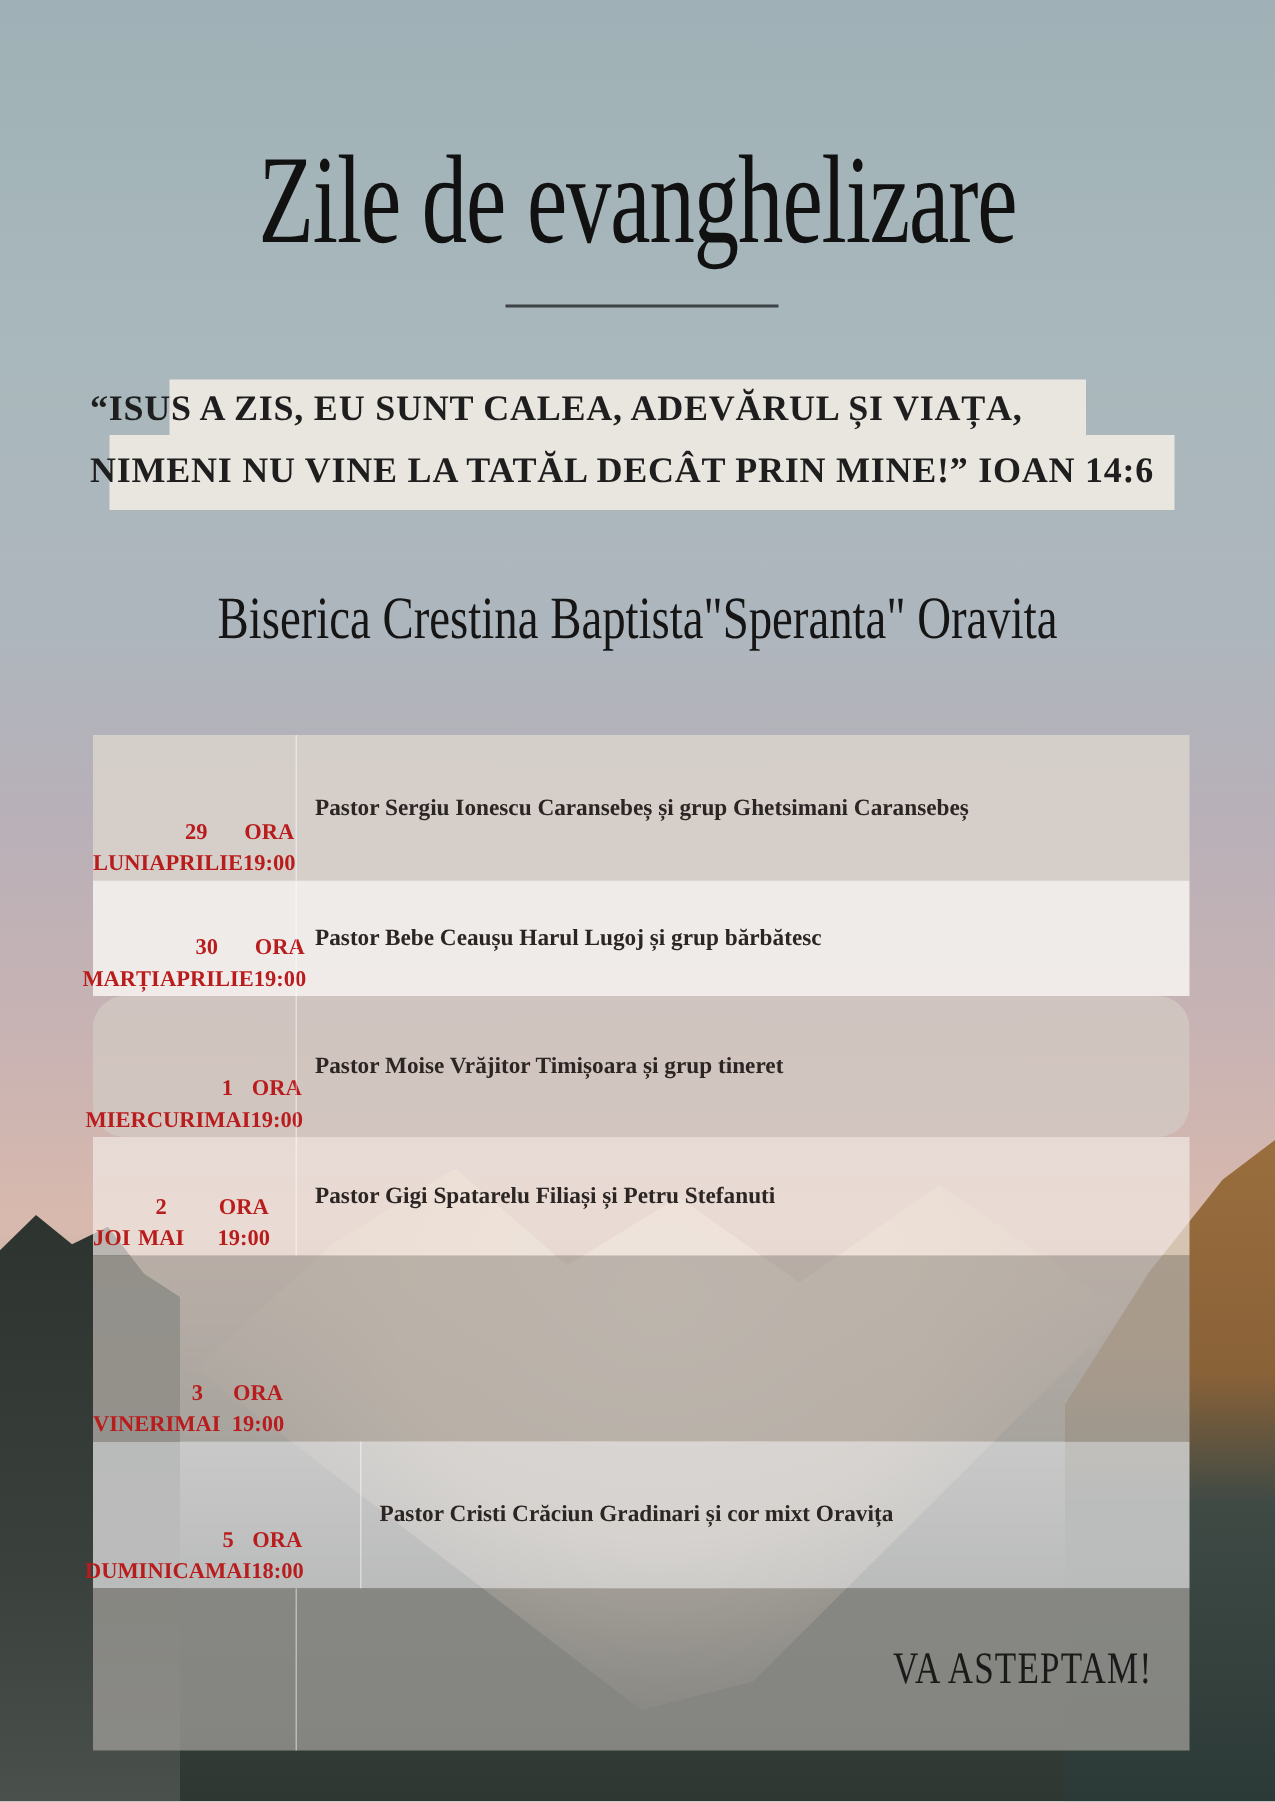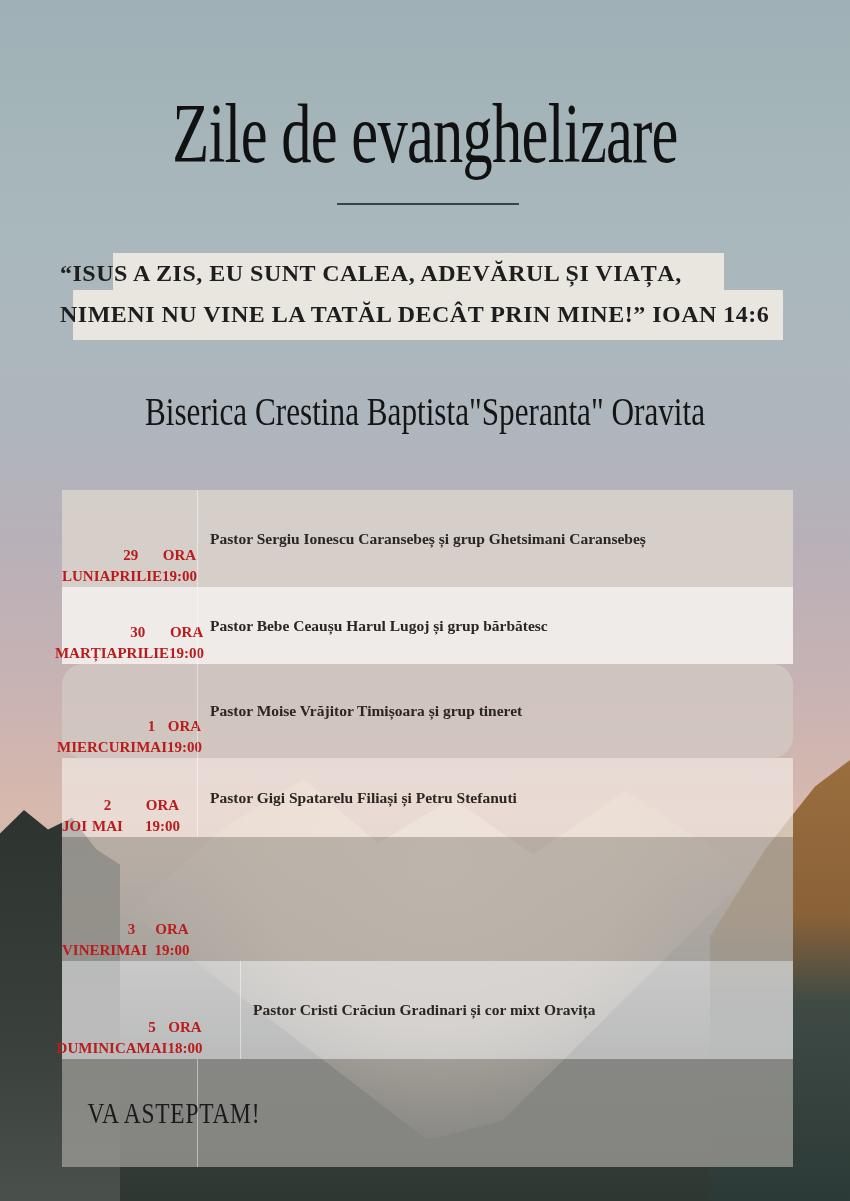--- a/index.html
+++ b/index.html
@@ -34,21 +34,21 @@
     font-weight:bold; font-size:15px; line-height:21px; color:#b91c1c; text-align:center; }
   .row .c2 { flex:1; border-left:1px solid rgba(255,255,255,0.45); display:flex; align-items:center;
     padding-left:12px; font-weight:bold; font-size:15.5px; color:#2b2523; }
   .r0 { height:97px; background:rgba(216,209,203,0.9); }
   .r1 { height:77px; background:rgba(243,240,238,0.92); }
   .r2 { height:94px; background:rgba(210,200,194,0.82);border-radius:21px; }
   .r3 { height:79px; background:rgba(240,232,226,0.72); }
   .r4 { height:124px; background:rgba(176,170,164,0.78); }
   .r5 { height:98px; background:rgba(215,215,215,0.82);gap:43px; }
   .r6 { height:108px; background:rgba(160,158,154,0.75); }
-  .r6 .c2 { justify-content:flex-start; padding-left:0; font-weight:normal; }
+  .r6 .c2 { justify-content:flex-end; padding-left:0; font-weight:normal; }
   .closing { font-size:30px; color:#1a1a1a; transform:scaleX(0.78); display:inline-block; letter-spacing:1px; margin-left:-135px; }
 </style>
 </head>
 <body>
 
 <div class="bg"></div>
 <div class="snow"></div>
 <div class="mtn-left"></div>
 <div class="mtn-right"></div>
 

